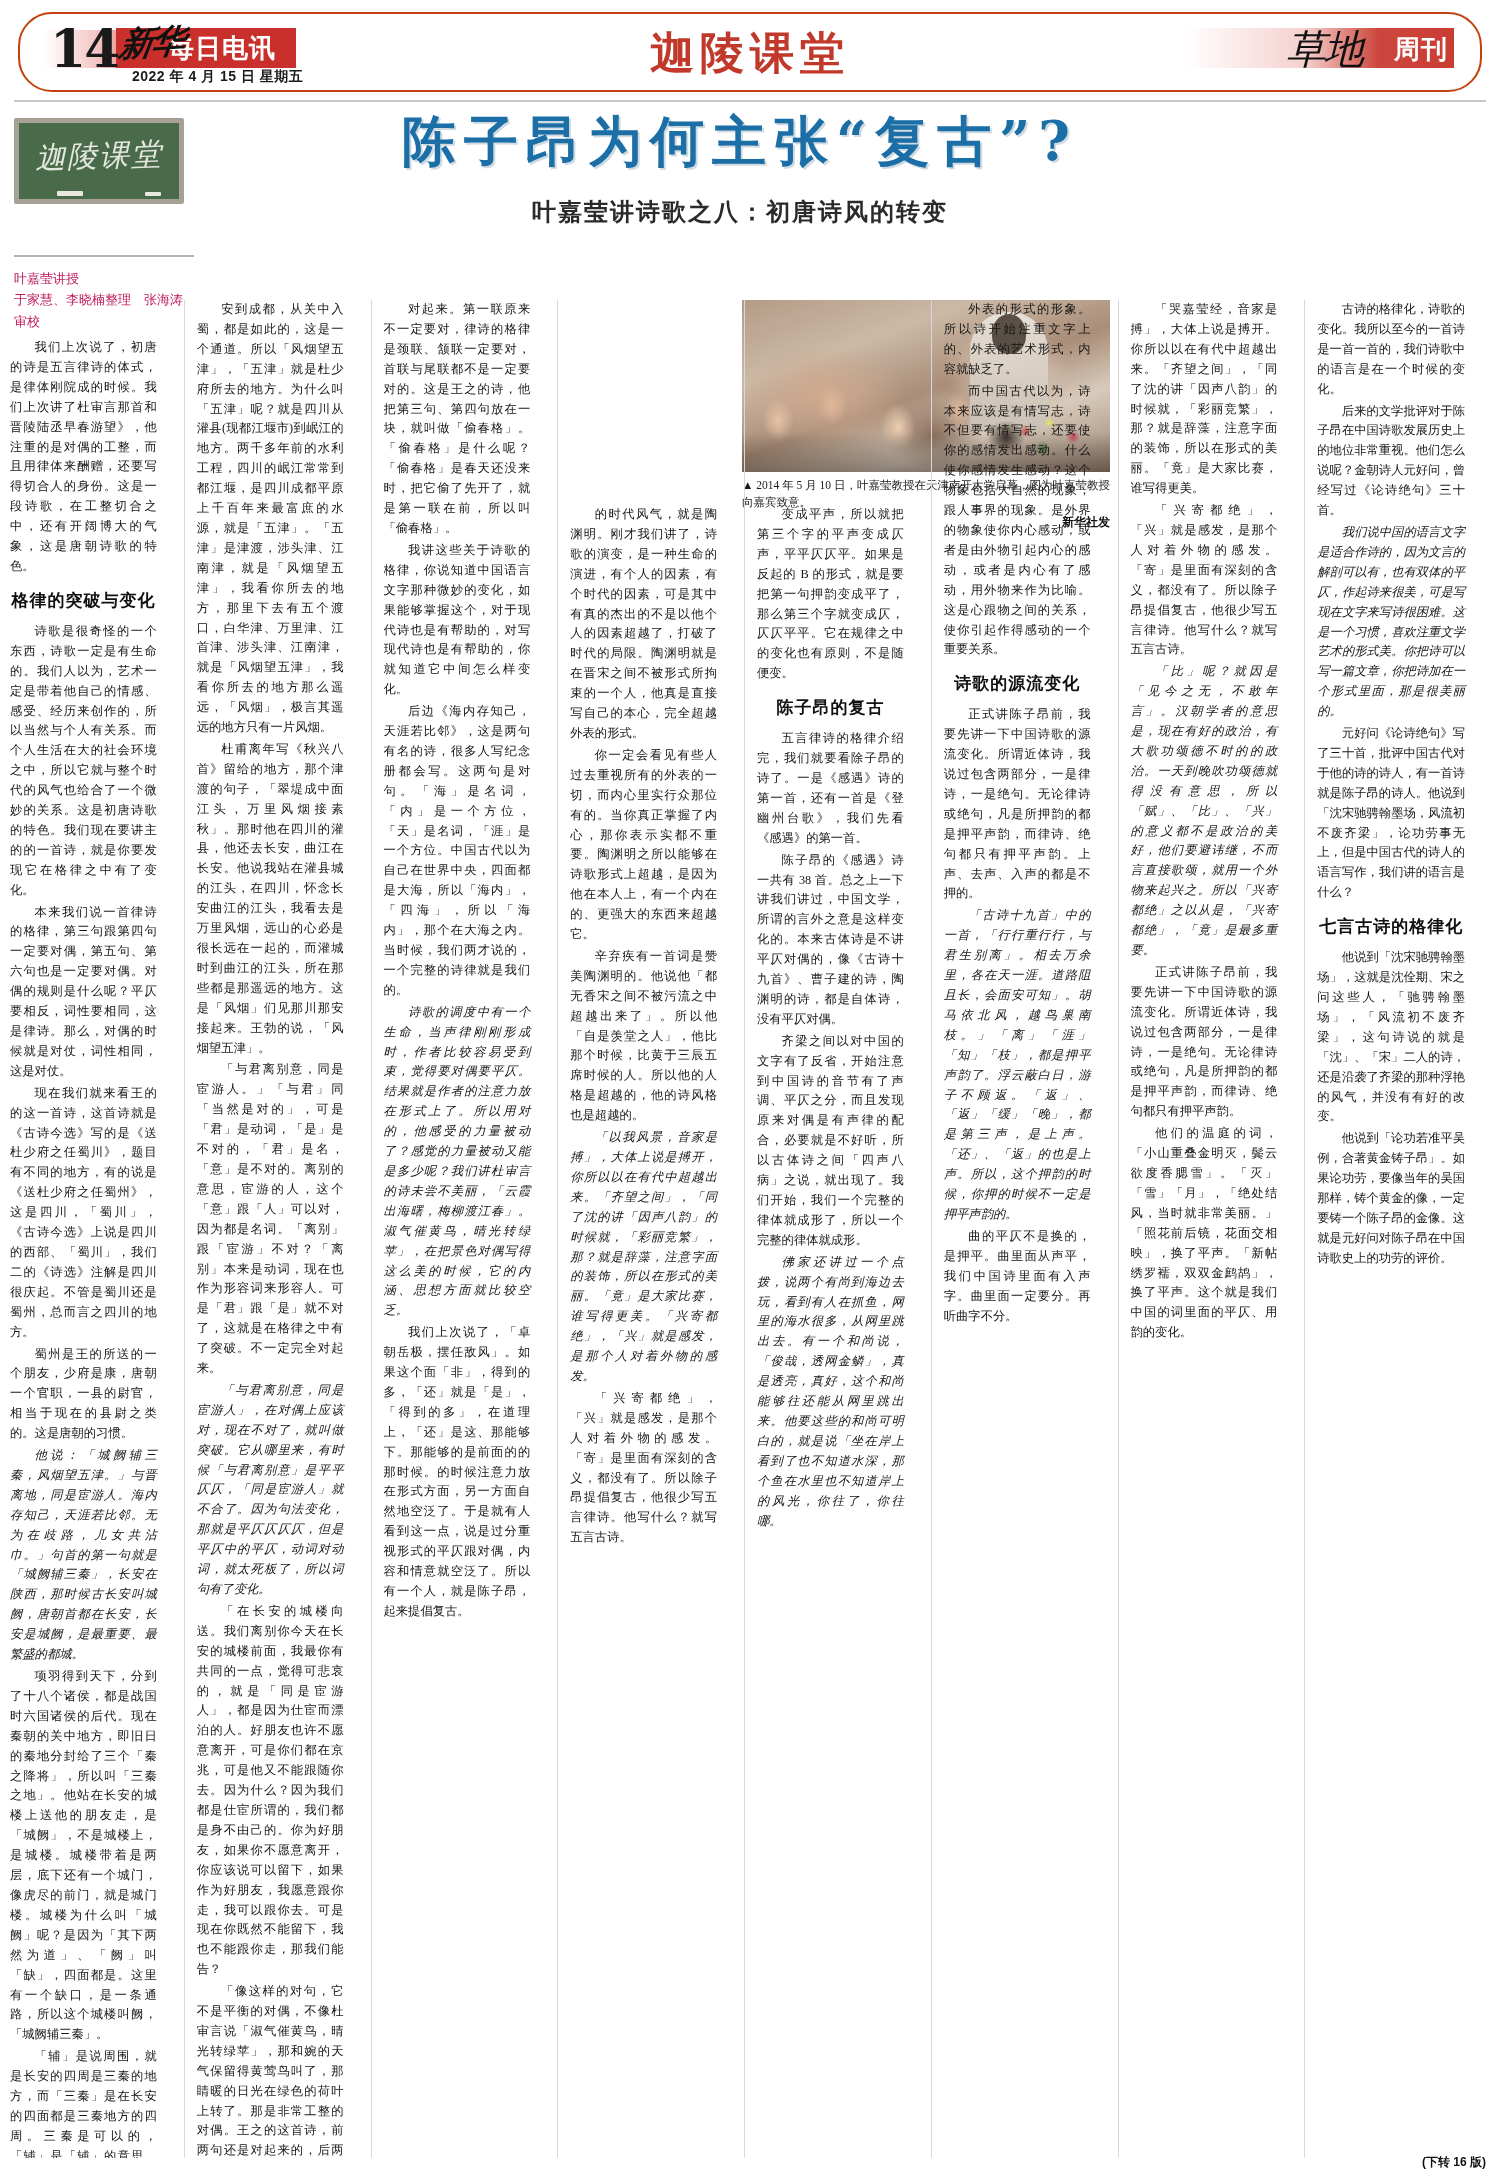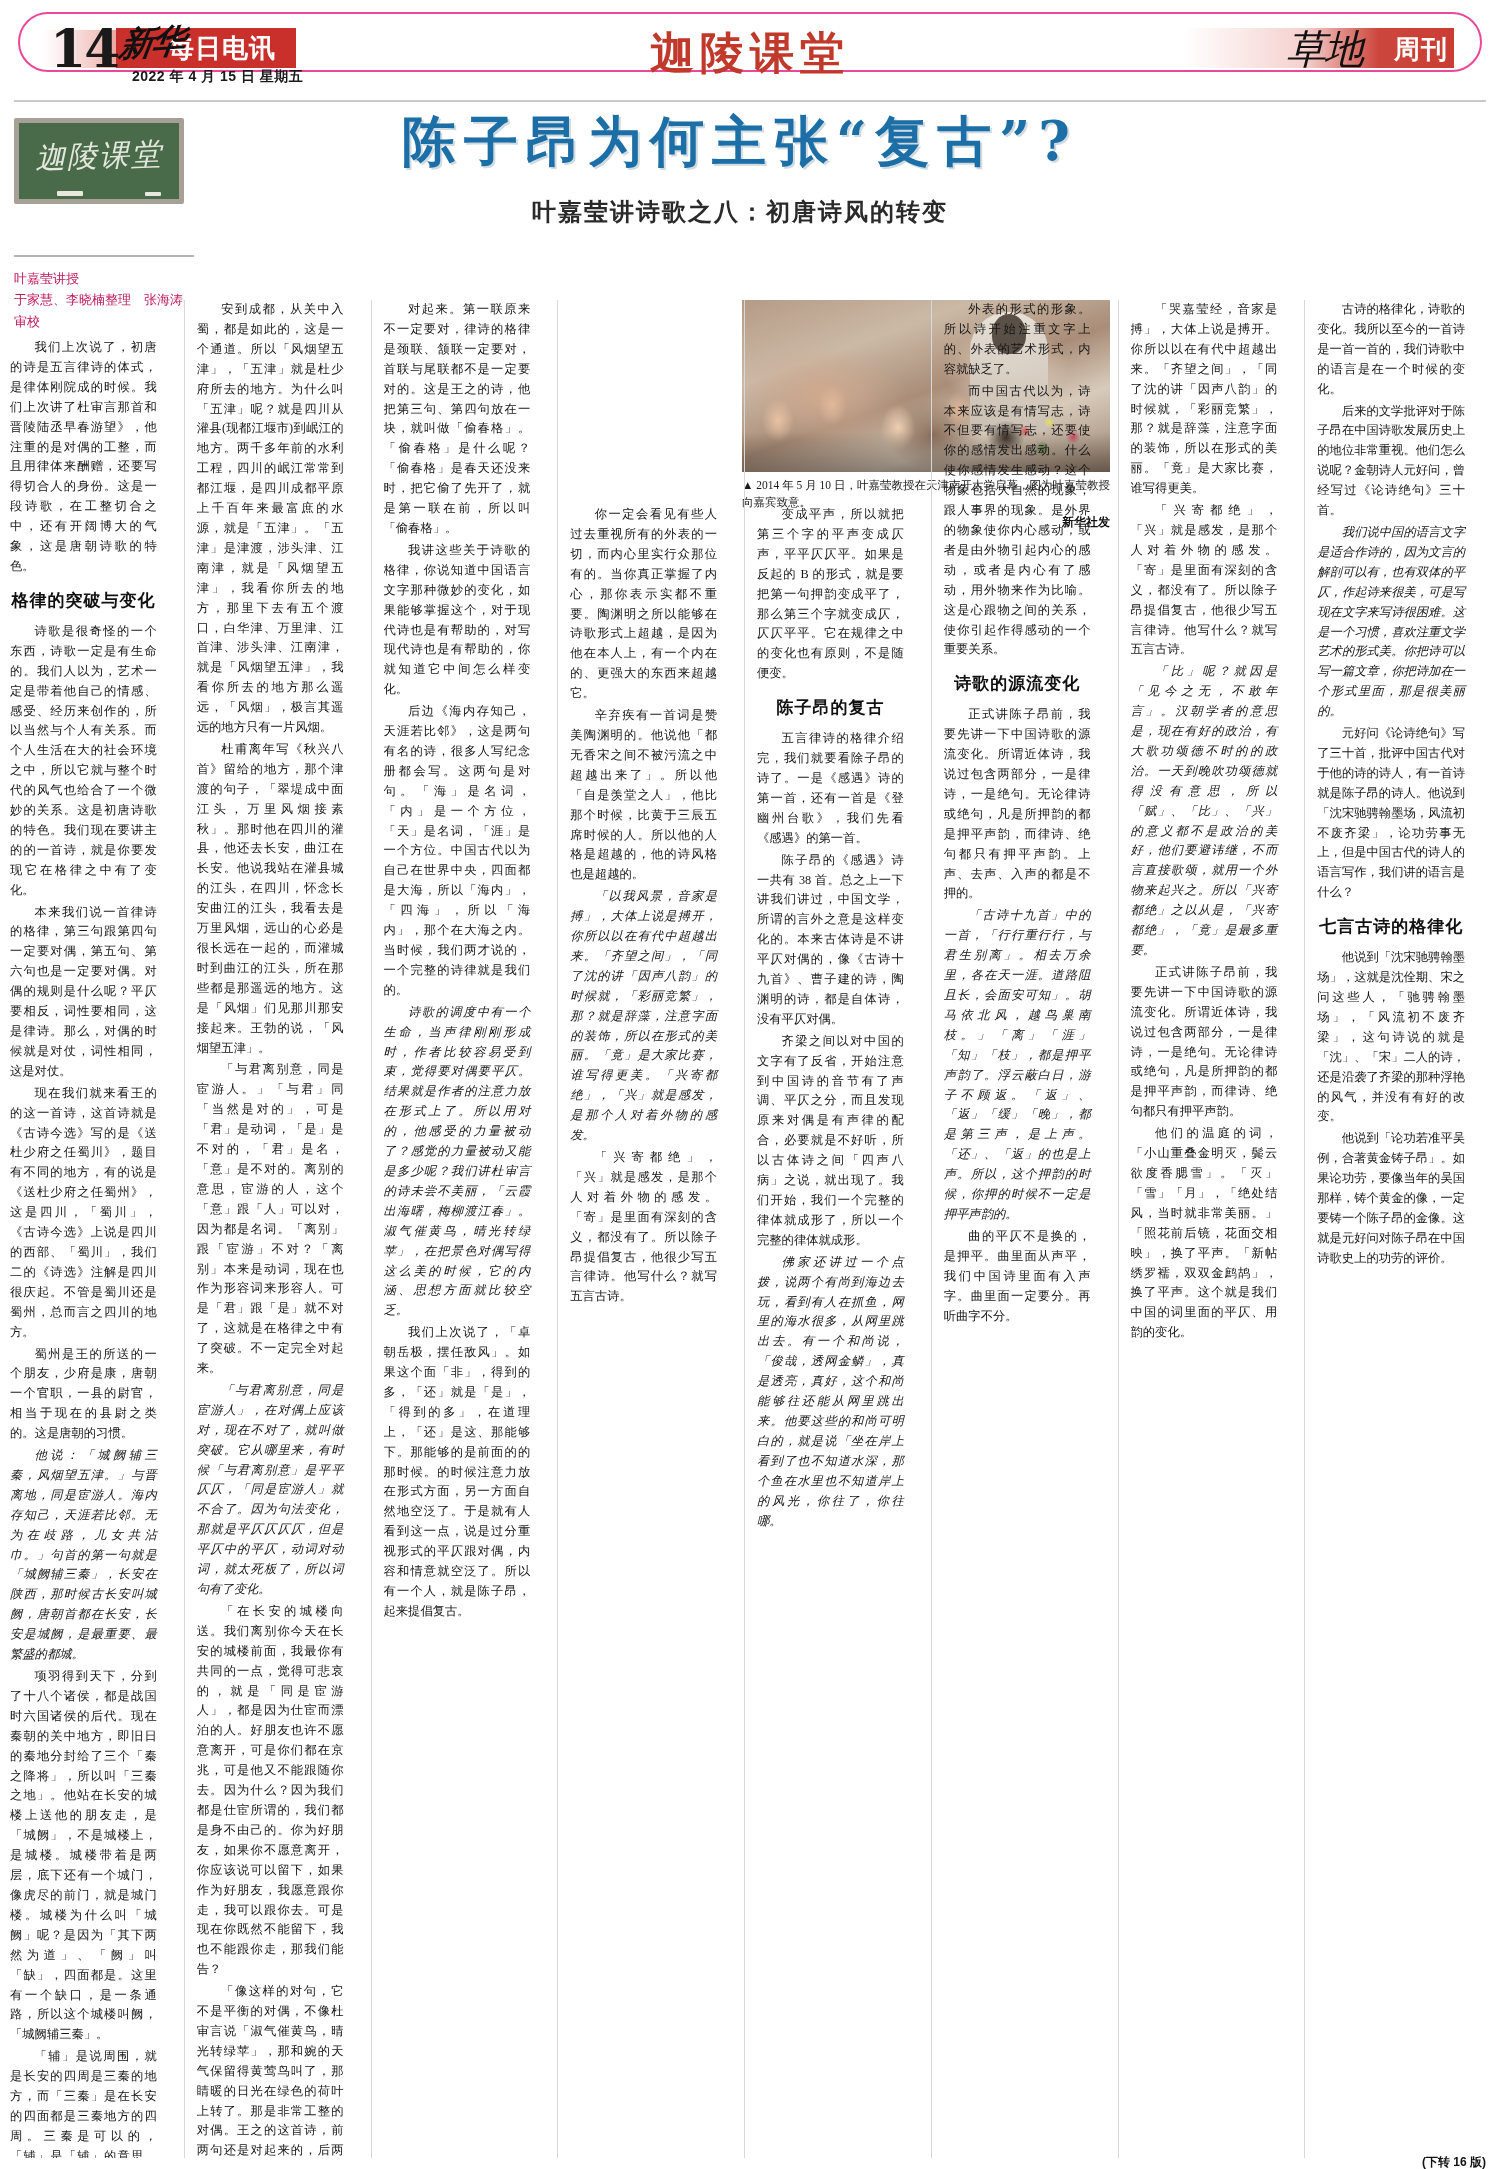--- a/index.html
+++ b/index.html
@@ -6,22 +6,22 @@
   html, body {
     width: 1500px; height: 2169px;
     background: #ffffff;
     font-family: "DejaVu Sans", "Liberation Sans", sans-serif;
   }
   body { position: relative; overflow: hidden; }
 
   
   .masthead {
     position: absolute; left: 18px; top: 12px;
-    width: 1464px; height: 60px;
-    border: 2px solid #ec4899;
+    width: 1464px; height: 80px;
+    border: 2px solid #c2410c;
     border-radius: 34px;
     background: #fff;
   }
   .mh-inner {
     position: relative; width: 100%; height: 100%;
   }
   .page-num {
     position: absolute; left: 30px; top: 4px;
     font-family: "DejaVu Serif", "Liberation Serif", serif;
     font-weight: bold; font-size: 52px; color: #1a1a1a;
@@ -322,20 +322,21 @@
   <div class="col c3">
     <p class="body">对起来。第一联原来不一定要对，律诗的格律是颈联、颔联一定要对，首联与尾联都不是一定要对的。这是王之的诗，他把第三句、第四句放在一块，就叫做「偷春格」。「偷春格」是什么呢？「偷春格」是春天还没来时，把它偷了先开了，就是第一联在前，所以叫「偷春格」。</p>
     <p class="body">我讲这些关于诗歌的格律，你说知道中国语言文字那种微妙的变化，如果能够掌握这个，对于现代诗也是有帮助的，对写现代诗也是有帮助的，你就知道它中间怎么样变化。</p>
     <p class="body">后边《海内存知己，天涯若比邻》，这是两句有名的诗，很多人写纪念册都会写。这两句是对句。「海」是名词，「内」是一个方位，「天」是名词，「涯」是一个方位。中国古代以为自己在世界中央，四面都是大海，所以「海内」，「四海」，所以「海内」，那个在大海之内。当时候，我们两才说的，一个完整的诗律就是我们的。</p>
     <p class="body q">诗歌的调度中有一个生命，当声律刚刚形成时，作者比较容易受到束，觉得要对偶要平仄。结果就是作者的注意力放在形式上了。所以用对的，他感受的力量被动了？感觉的力量被动又能是多少呢？我们讲杜审言的诗未尝不美丽，「云霞出海曙，梅柳渡江春」。淑气催黄鸟，晴光转绿苹」，在把景色对偶写得这么美的时候，它的内涵、思想方面就比较空乏。</p>
     <p class="body">我们上次说了，「卓朝岳极，摆任敌风」。如果这个面「非」，得到的多，「还」就是「是」，「得到的多」，在道理上，「还」是这、那能够下。那能够的是前面的的那时候。的时候注意力放在形式方面，另一方面自然地空泛了。于是就有人看到这一点，说是过分重视形式的平仄跟对偶，内容和情意就空泛了。所以有一个人，就是陈子昂，起来提倡复古。</p>
   </div>
 
   <div class="col c4">
     <div style="height:205px"></div>
+    <p class="body">的时代风气，就是陶渊明。刚才我们讲了，诗歌的演变，是一种生命的演进，有个人的因素，有个时代的因素，可是其中有真的杰出的不是以他个人的因素超越了，打破了时代的局限。陶渊明就是在晋宋之间不被形式所拘束的一个人，他真是直接写自己的本心，完全超越外表的形式。</p>
     <p class="body">你一定会看见有些人过去重视所有的外表的一切，而内心里实行众那位有的。当你真正掌握了内心，那你表示实都不重要。陶渊明之所以能够在诗歌形式上超越，是因为他在本人上，有一个内在的、更强大的东西来超越它。</p>
     <p class="body">辛弃疾有一首词是赞美陶渊明的。他说他「都无香宋之间不被污流之中超越出来了」。所以他「自是羡堂之人」，他比那个时候，比黄于三辰五席时候的人。所以他的人格是超越的，他的诗风格也是超越的。</p>
     <p class="body q">「以我风景，音家是搏」，大体上说是搏开，你所以以在有代中超越出来。「齐望之间」，「同了沈的讲「因声八韵」的时候就，「彩丽竞繁」，那？就是辞藻，注意字面的装饰，所以在形式的美丽。「竟」是大家比赛，谁写得更美。「兴寄都绝」，「兴」就是感发，是那个人对着外物的感发。</p>
     <p class="body">「兴寄都绝」，「兴」就是感发，是那个人对着外物的感发。「寄」是里面有深刻的含义，都没有了。所以除子昂提倡复古，他很少写五言律诗。他写什么？就写五言古诗。</p>
   </div>
 
   <div class="col c5">
     <div style="height:205px"></div>
     <p class="body">变成平声，所以就把第三个字的平声变成仄声，平平仄仄平。如果是反起的 B 的形式，就是要把第一句押韵变成平了，那么第三个字就变成仄，仄仄平平。它在规律之中的变化也有原则，不是随便变。</p>
     <h3 class="sec">陈子昂的复古</h3>

